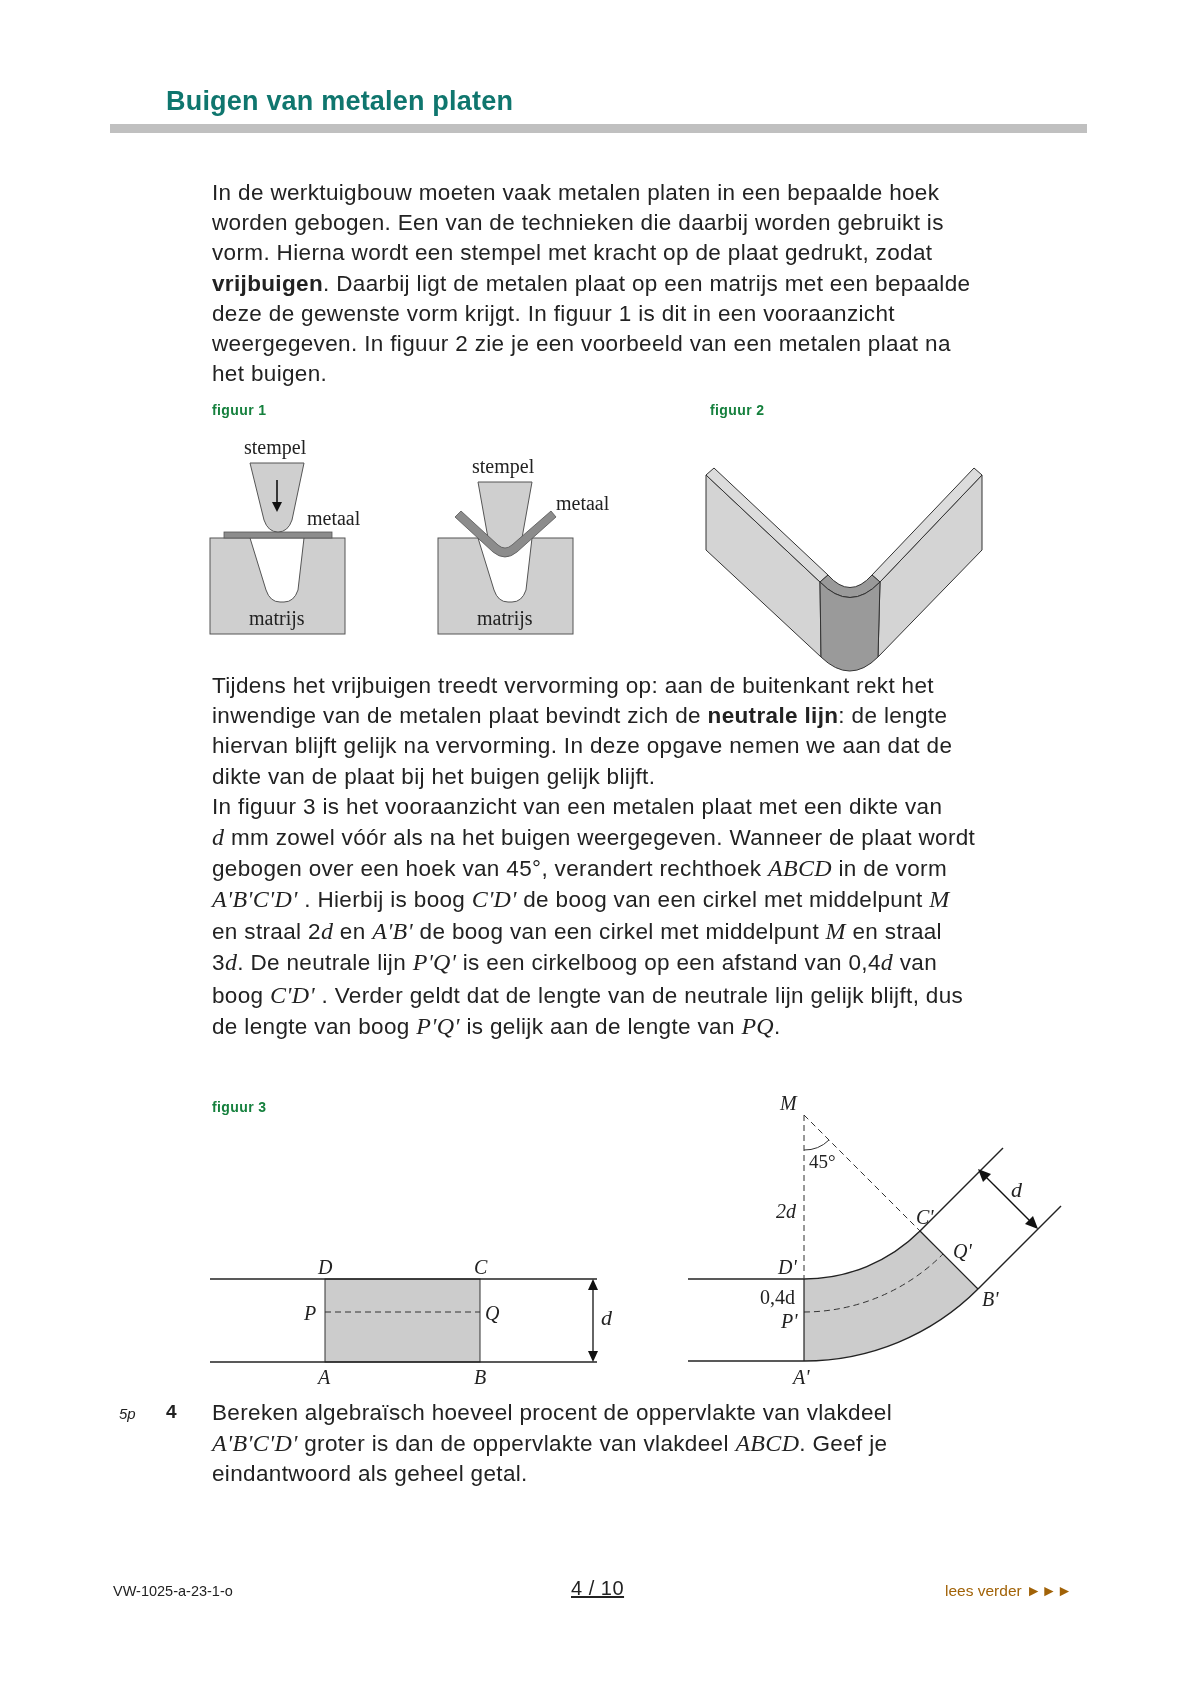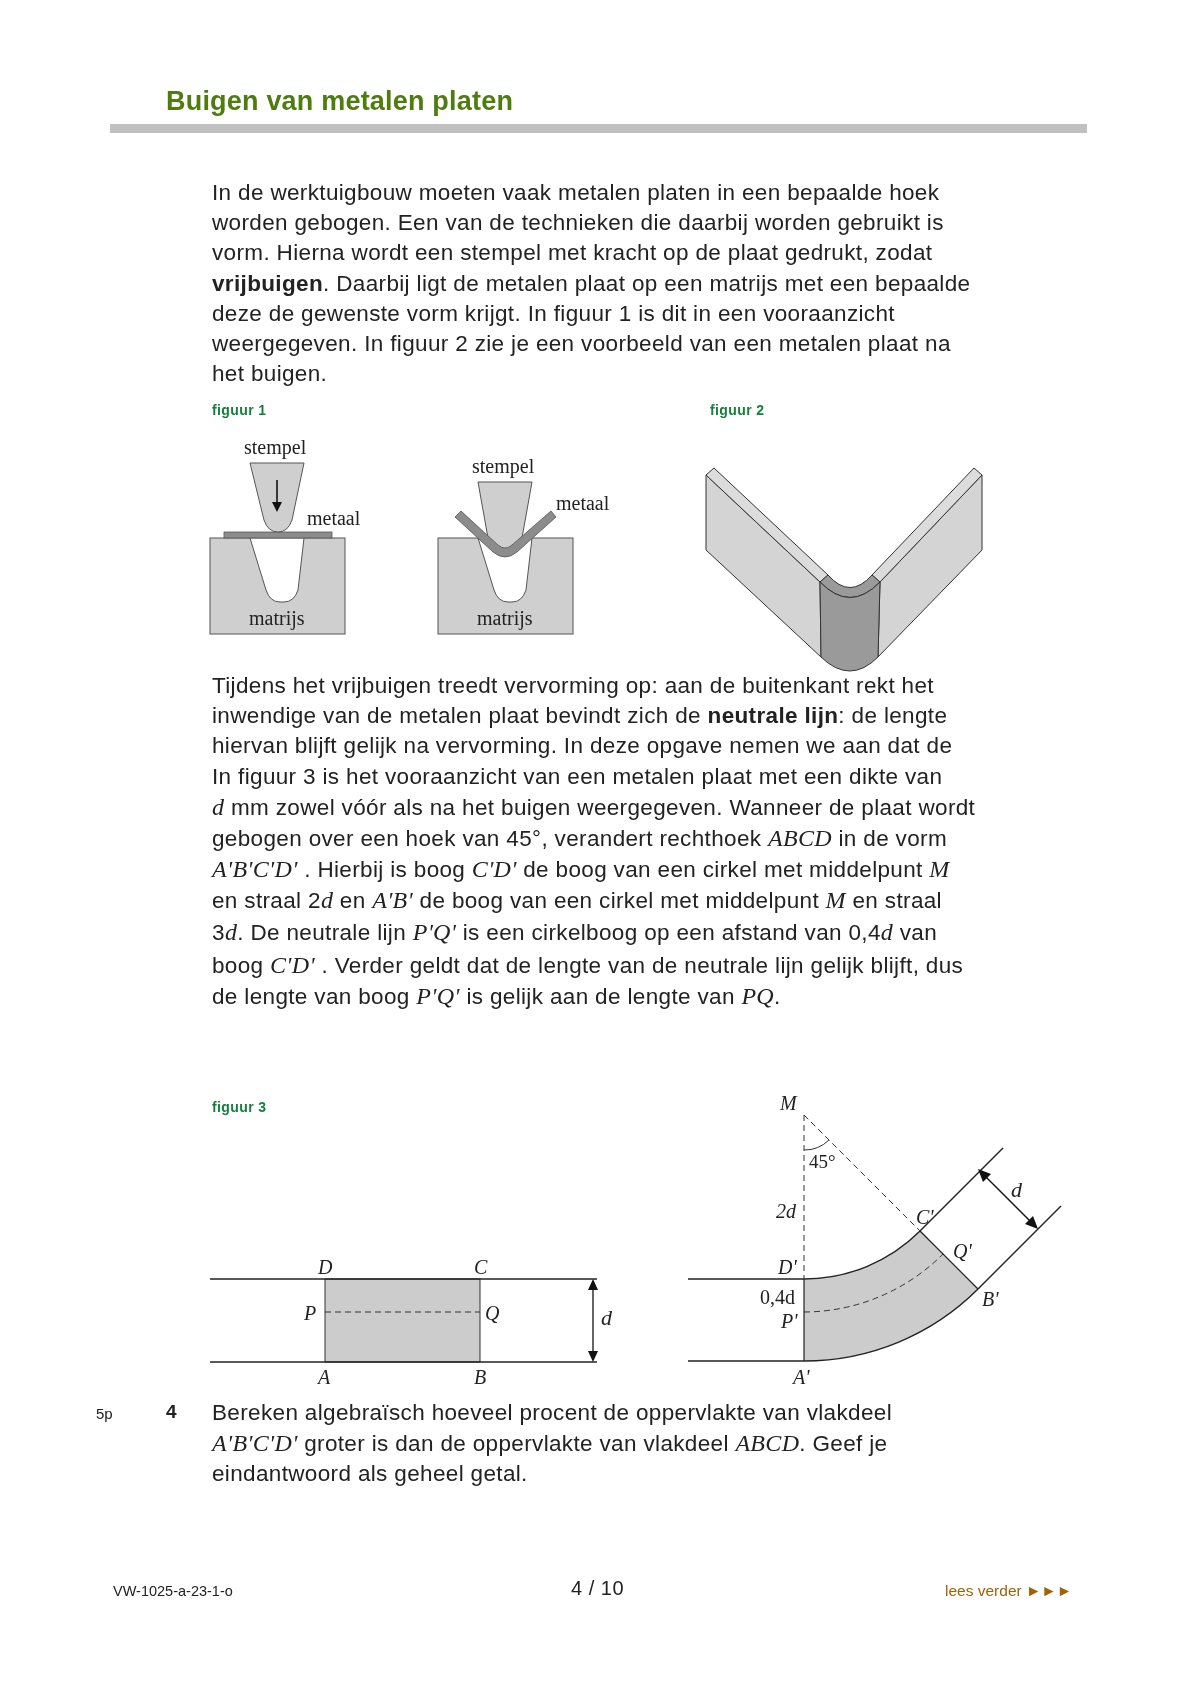--- a/index.html
+++ b/index.html
@@ -1,28 +1,28 @@
 <!DOCTYPE html>
 <html><head>
 <meta charset="utf-8">
 <style>
   html, body { margin:0; padding:0; background:#ffffff; }
   body { width:1191px; height:1684px; position:relative; overflow:hidden;
          font-family:"Liberation Sans", sans-serif; color:#222; }
   .abs { position:absolute; }
-  .title { left:166px; top:86px; font-size:27px; font-weight:bold; color:#4d7c0f; letter-spacing:0.2px; }
+  .title { left:166px; top:86px; font-size:27px; font-weight:bold; color:#0f766e; letter-spacing:0.2px; }
   .rule { left:110px; top:124px; width:977px; height:9px; background:#c0c0c0; }
   .para { left:212px; width:860px; font-size:22.5px; line-height:30.2px; color:#222; letter-spacing:0.35px; }
   .para p { margin:0; white-space:nowrap; }
   .m { font-family:"Liberation Serif", serif; font-style:italic; font-size:24px; letter-spacing:0.3px; }
   .fig-label { font-size:14px; font-weight:bold; color:#15803d; letter-spacing:0.4px; }
   .qmeta { font-size:15px; color:#222; }
   .qnum { font-size:19px; font-weight:bold; color:#222; }
   .footer-l { left:113px; top:1583px; font-size:14.5px; color:#222; }
-  .footer-c { left:571px; top:1577px; font-size:20px; color:#222; letter-spacing:0.5px; }
+  .footer-c { left:571px; top:1577px; font-size:20px; color:#222; letter-spacing:0.5px;text-decoration:underline; }
   .footer-r { left:945px; top:1582px; font-size:15.5px; color:#a16207; }
   svg text { font-family:"Liberation Serif", serif; }
 </style>
 </head>
 <body>
 
 <div class="abs title">Buigen van metalen platen</div>
 <div class="abs rule"></div>
 
 <div class="abs para" style="top:178px;">
@@ -74,20 +74,21 @@
 
   <path d="M120 137 L128 130 Q150 155 172 130 L180 137 Q150 168 120 137 Z" fill="#9a9a9a" stroke="#333" stroke-width="1"></path>
 
   <path d="M120 137 Q150 168 180 137 L178 212 Q150 240 121 212 Z" fill="#9a9a9a" stroke="#333" stroke-width="1"></path>
 </svg>
 
 <div class="abs para" style="top:671px;">
   <p>Tijdens het vrijbuigen treedt vervorming op: aan de buitenkant rekt het</p>
   <p><span>inwendige van de metalen plaat bevindt zich de </span><b>neutrale lijn</b><span>: de lengte</span></p>
   <p>hiervan blijft gelijk na vervorming. In deze opgave nemen we aan dat de</p>
+  <p>dikte van de plaat bij het buigen gelijk blijft.</p>
   <p>In figuur 3 is het vooraanzicht van een metalen plaat met een dikte van</p>
   <p><span class="m">d</span><span> mm zowel vóór als na het buigen weergegeven. Wanneer de plaat wordt</span></p>
   <p><span>gebogen over een hoek van 45°, verandert rechthoek </span><span class="m">ABCD</span><span> in de vorm</span></p>
   <p><span class="m">A'B'C'D'</span><span> . Hierbij is boog </span><span class="m">C'D'</span><span> de boog van een cirkel met middelpunt </span><span class="m">M</span></p>
   <p><span>en straal 2</span><span class="m">d</span><span> en </span><span class="m">A'B'</span><span> de boog van een cirkel met middelpunt </span><span class="m">M</span><span> en straal</span></p>
   <p><span>3</span><span class="m">d</span><span>. De neutrale lijn </span><span class="m">P'Q'</span><span> is een cirkelboog op een afstand van 0,4</span><span class="m">d</span><span> van</span></p>
   <p style="margin-top:2px;"><span>boog </span><span class="m">C'D'</span><span> . Verder geldt dat de lengte van de neutrale lijn gelijk blijft, dus</span></p>
   <p><span>de lengte van boog </span><span class="m">P'Q'</span><span> is gelijk aan de lengte van </span><span class="m">PQ</span><span>.</span></p>
 </div>
 
@@ -145,21 +146,21 @@
   <text x="236" y="134" font-size="20" font-style="italic" fill="#222">C'</text>
   <text x="98" y="184" font-size="20" font-style="italic" fill="#222">D'</text>
   <text x="273" y="168" font-size="20" font-style="italic" fill="#222">Q'</text>
   <text x="80" y="214" font-size="20" fill="#222">0,4d</text>
   <text x="101" y="238" font-size="20" font-style="italic" fill="#222">P'</text>
   <text x="302" y="216" font-size="20" font-style="italic" fill="#222">B'</text>
   <text x="113" y="294" font-size="20" font-style="italic" fill="#222">A'</text>
   <text x="331" y="107" font-size="22" font-style="italic" fill="#222">d</text>
 </svg>
 
-<div class="abs qmeta" style="left:96px; top:1405px;">5p</div>
+<div class="abs qmeta" style="left:119px; top:1405px;font-style:italic;">5p</div>
 <div class="abs qnum" style="left:166px; top:1401px;">4</div>
 <div class="abs para" style="top:1398px;">
   <p>Bereken algebraïsch hoeveel procent de oppervlakte van vlakdeel</p>
   <p><span class="m">A'B'C'D'</span><span> groter is dan de oppervlakte van vlakdeel </span><span class="m">ABCD</span><span>. Geef je</span></p>
   <p>eindantwoord als geheel getal.</p>
 </div>
 
 <div class="abs footer-l">VW-1025-a-23-1-o</div>
 <div class="abs footer-c">4 / 10</div>
 <div class="abs footer-r">lees verder ►►►</div>

